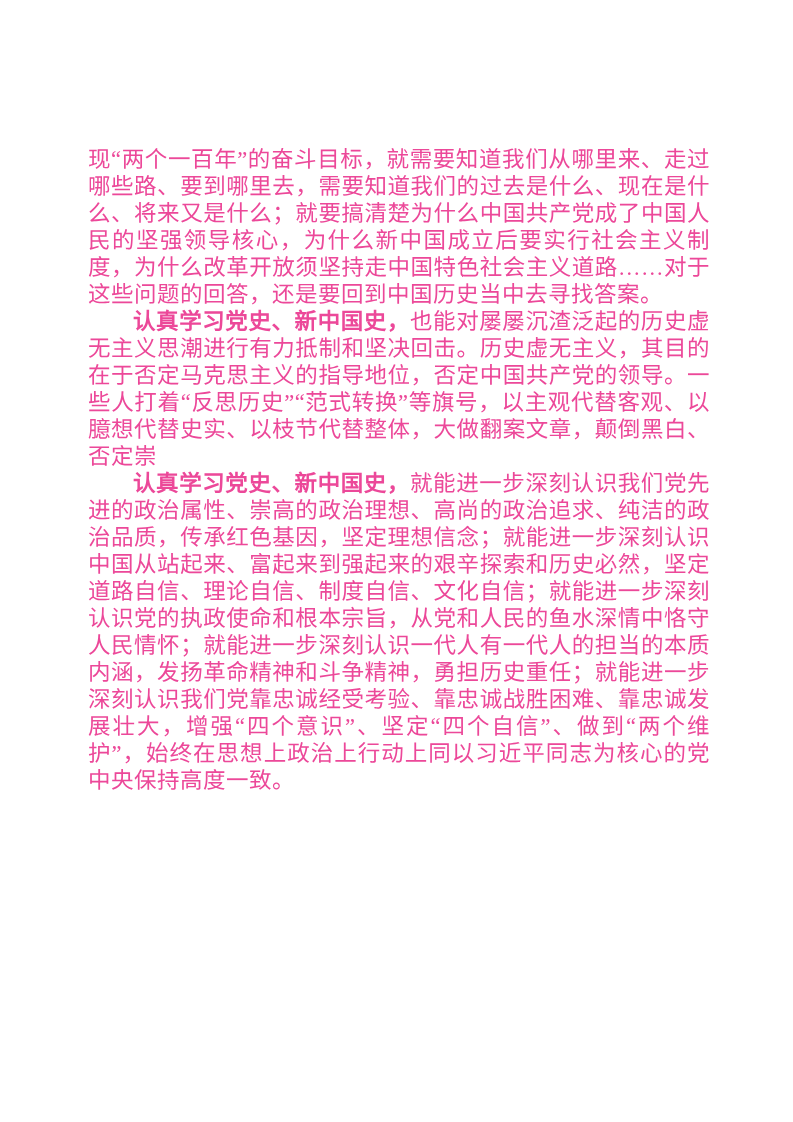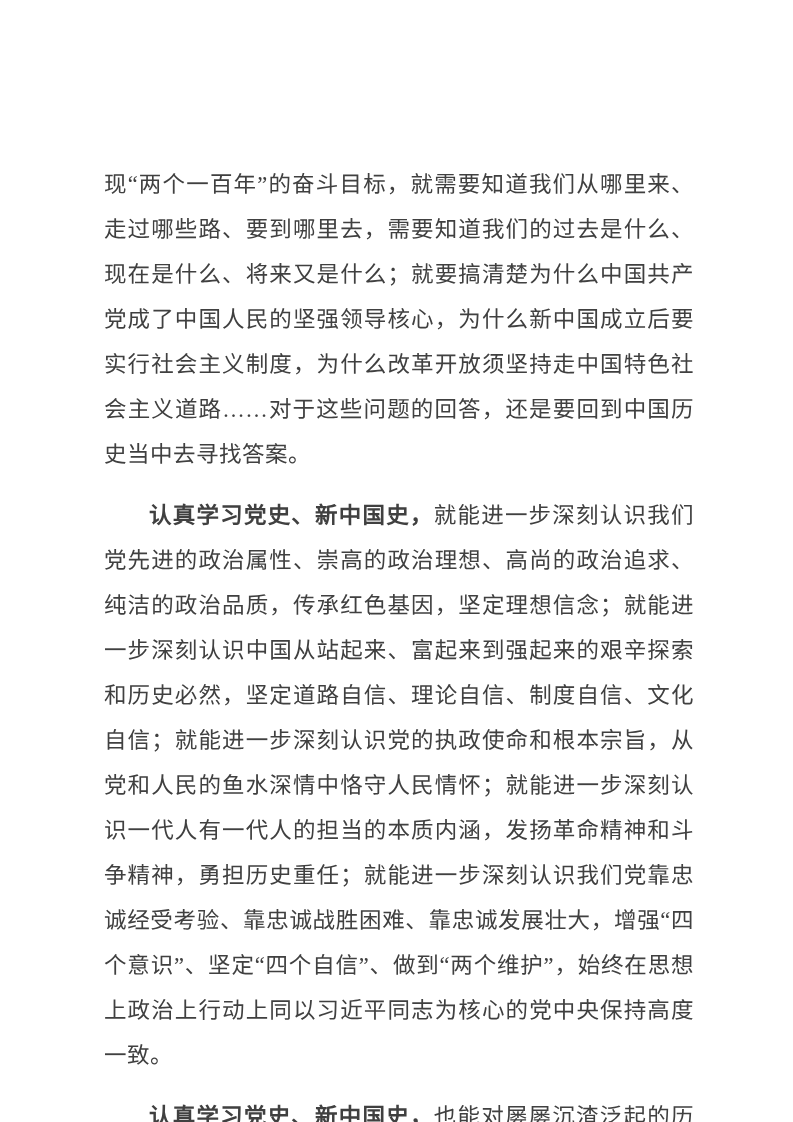--- a/index.html
+++ b/index.html
@@ -11,26 +11,26 @@
     position: relative;
     width: 793px;
     height: 1122px;
     margin: 0 auto;
     background: #ffffff;
     box-sizing: border-box;
     padding: 146px 83px 0 88px;
     overflow: hidden;
   }
   .para {
-    margin: 16px;
+    margin: 0;
     padding: 0;
     font-family: "Liberation Serif", "DejaVu Serif", serif;
     font-size: 22.5px;
-    line-height: 45px;
-    color: #404040;
+    line-height: 27px;
+    color: #ec4899;
     text-align: justify;
     text-justify: inter-character;
     letter-spacing: 0.5px;
   }
   .para.indented {
     text-indent: 2em;
   }
   .lead-run {
     font-weight: 700;
     font-family: "Liberation Sans", "DejaVu Sans", sans-serif;
@@ -40,18 +40,18 @@
   }
 </style>
 </head>
 <body>
 
 <div class="page">
   <div>
 
     <p class="para"><span class="body-run">现“两个一百年”的奋斗目标，就需要知道我们从哪里来、走过哪些路、要到哪里去，需要知道我们的过去是什么、现在是什么、将来又是什么；就要搞清楚为什么中国共产党成了中国人民的坚强领导核心，为什么新中国成立后要实行社会主义制度，为什么改革开放须坚持走中国特色社会主义道路……对于这些问题的回答，还是要回到中国历史当中去寻找答案。</span></p>
 
+    <p class="para indented"><span class="lead-run">认真学习党史、新中国史，</span><span class="body-run">也能对屡屡沉渣泛起的历史虚无主义思潮进行有力抵制和坚决回击。历史虚无主义，其目的在于否定马克思主义的指导地位，否定中国共产党的领导。一些人打着“反思历史”“范式转换”等旗号，以主观代替客观、以臆想代替史实、以枝节代替整体，大做翻案文章，颠倒黑白、否定崇</span></p>
+
     <p class="para indented"><span class="lead-run">认真学习党史、新中国史，</span><span class="body-run">就能进一步深刻认识我们党先进的政治属性、崇高的政治理想、高尚的政治追求、纯洁的政治品质，传承红色基因，坚定理想信念；就能进一步深刻认识中国从站起来、富起来到强起来的艰辛探索和历史必然，坚定道路自信、理论自信、制度自信、文化自信；就能进一步深刻认识党的执政使命和根本宗旨，从党和人民的鱼水深情中恪守人民情怀；就能进一步深刻认识一代人有一代人的担当的本质内涵，发扬革命精神和斗争精神，勇担历史重任；就能进一步深刻认识我们党靠忠诚经受考验、靠忠诚战胜困难、靠忠诚发展壮大，增强“四个意识”、坚定“四个自信”、做到“两个维护”，始终在思想上政治上行动上同以习近平同志为核心的党中央保持高度一致。</span></p>
-
-    <p class="para indented"><span class="lead-run">认真学习党史、新中国史，</span><span class="body-run">也能对屡屡沉渣泛起的历史虚无主义思潮进行有力抵制和坚决回击。历史虚无主义，其目的在于否定马克思主义的指导地位，否定中国共产党的领导。一些人打着“反思历史”“范式转换”等旗号，以主观代替客观、以臆想代替史实、以枝节代替整体，大做翻案文章，颠倒黑白、否定崇</span></p>
 
   </div>
 </div>
 
 </body></html>

